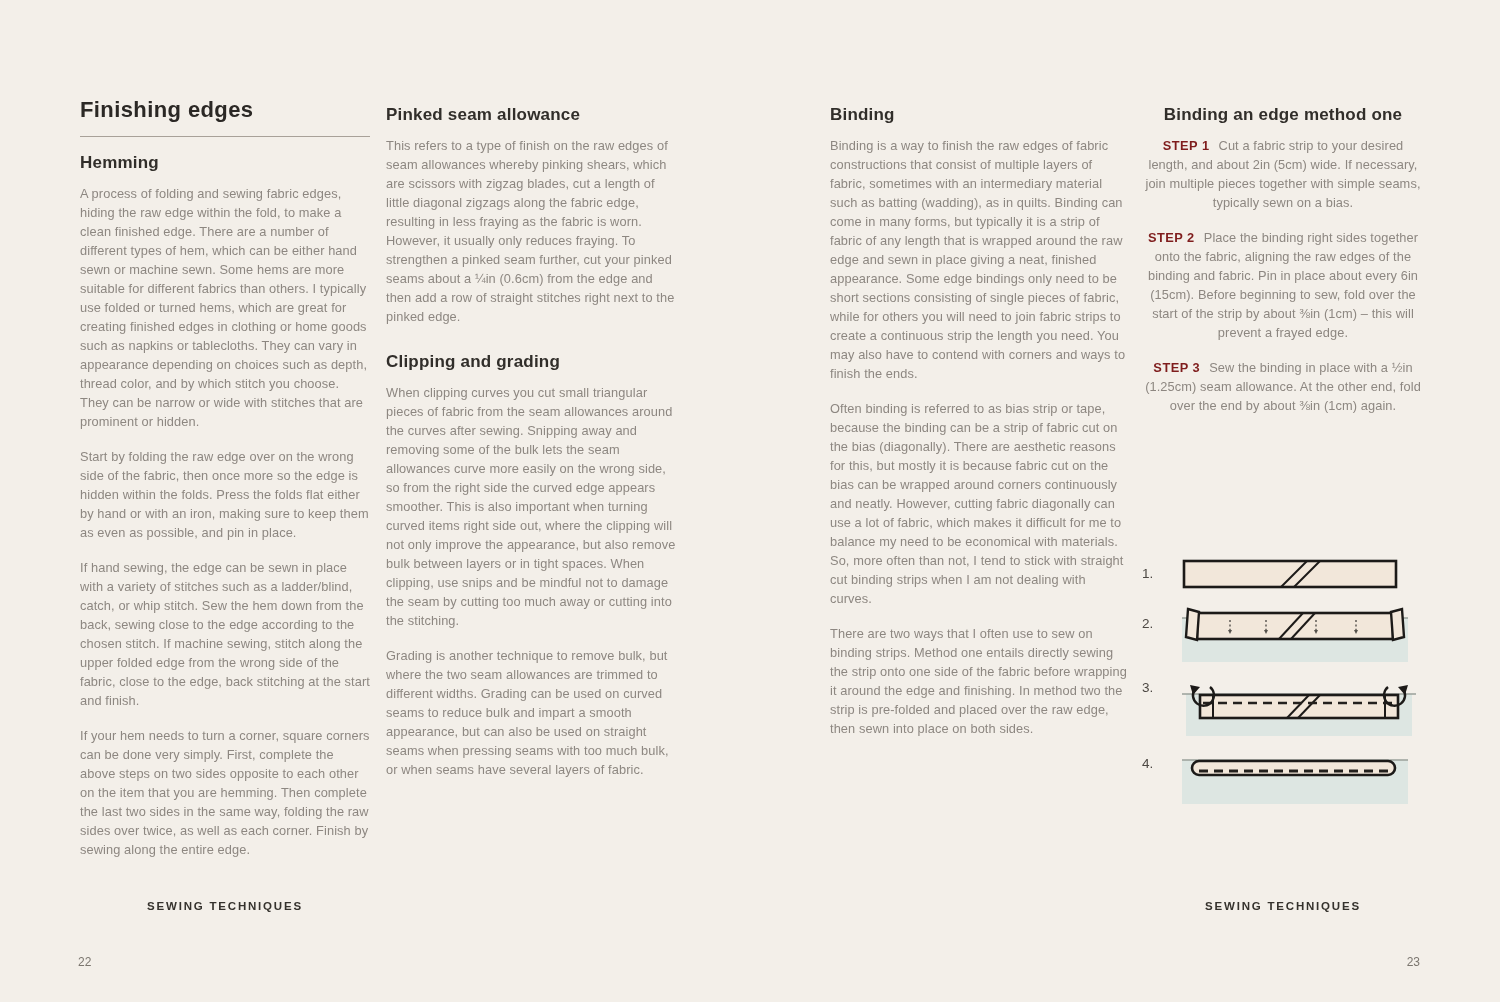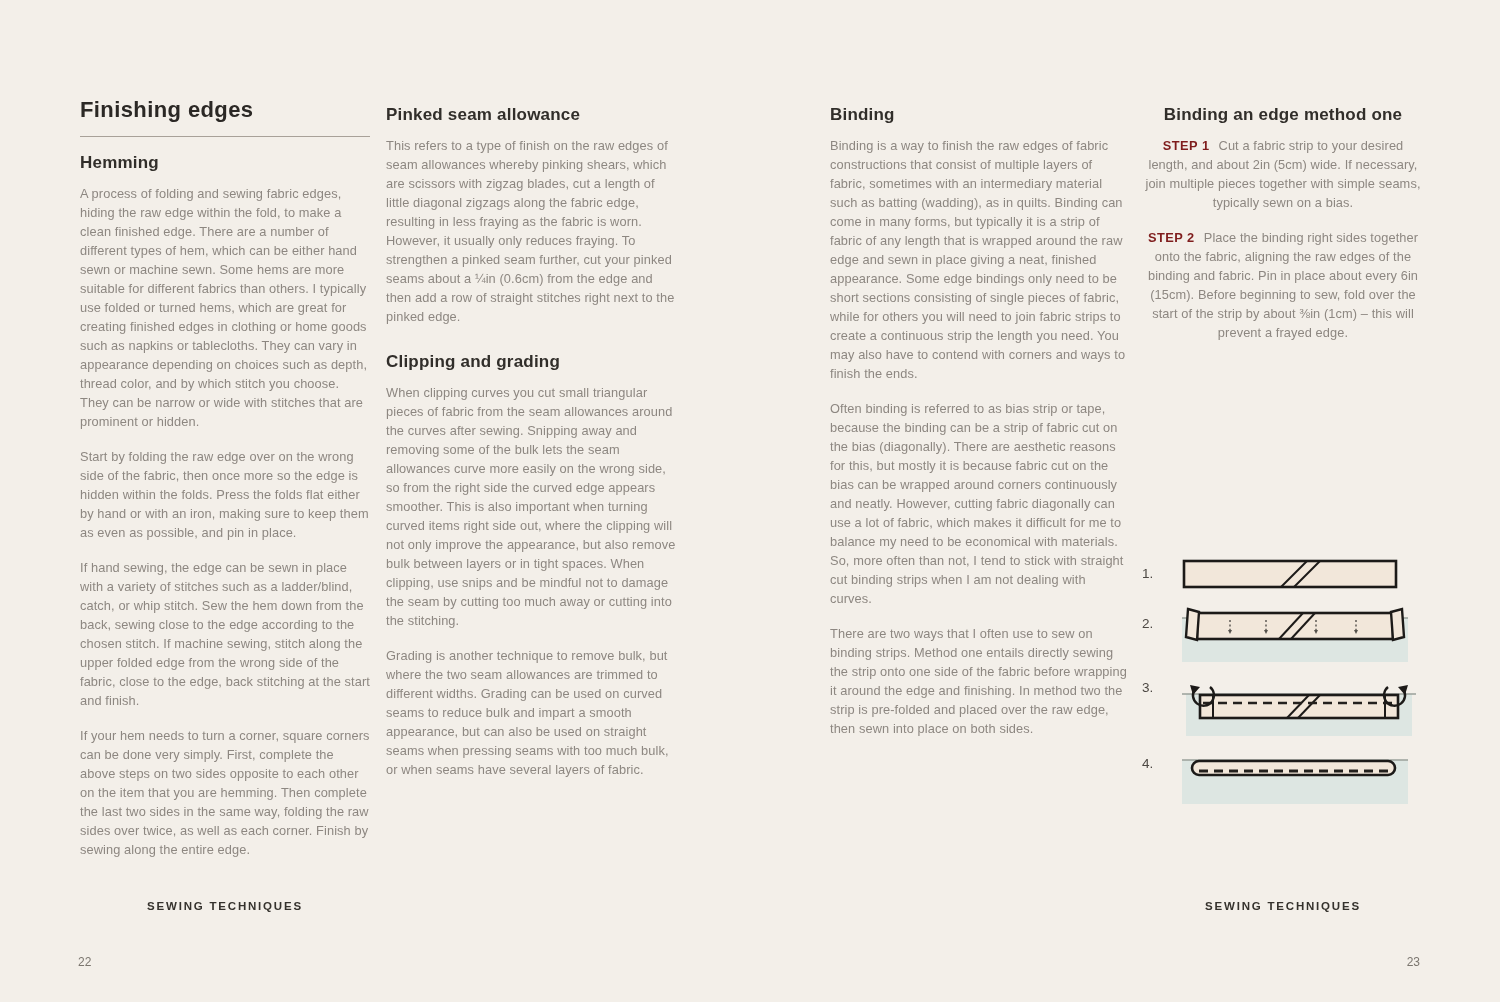--- a/index.html
+++ b/index.html
@@ -94,20 +94,23 @@
   </section>
 
   <section class="col col4">
     <h2 class="section-heading">Binding an edge method one</h2>
     <p class="body-text step">
       <strong class="step-label">STEP 1</strong><span>Cut a fabric strip to your desired length, and about 2in (5cm) wide. If necessary, join multiple pieces together with simple seams, typically sewn on a bias.</span>
     </p>
     <p class="body-text step">
       <strong class="step-label">STEP 2</strong><span>Place the binding right sides together onto the fabric, aligning the raw edges of the binding and fabric. Pin in place about every 6in (15cm). Before beginning to sew, fold over the start of the strip by about ⅜in (1cm) – this will prevent a frayed edge.</span>
     </p>
+    <p class="body-text step">
+      <strong class="step-label">STEP 3</strong><span>Sew the binding in place with a ½in (1.25cm) seam allowance. At the other end, fold over the end by about ⅜in (1cm) again.</span>
+    </p>
   </section>
 
   <div class="figures">
 
     <div class="fig-row r1">
       <span class="fig-num">1.</span>
       <svg width="216" height="36" viewBox="0 0 216 36">
         <rect x="2" y="5" width="212" height="26" fill="#f2e7da" stroke="#1c1a18" stroke-width="2.6"></rect>
         <line x1="99" y1="31" x2="125" y2="5" stroke="#1c1a18" stroke-width="2"></line>
         <line x1="112" y1="31" x2="138" y2="5" stroke="#1c1a18" stroke-width="2"></line>

